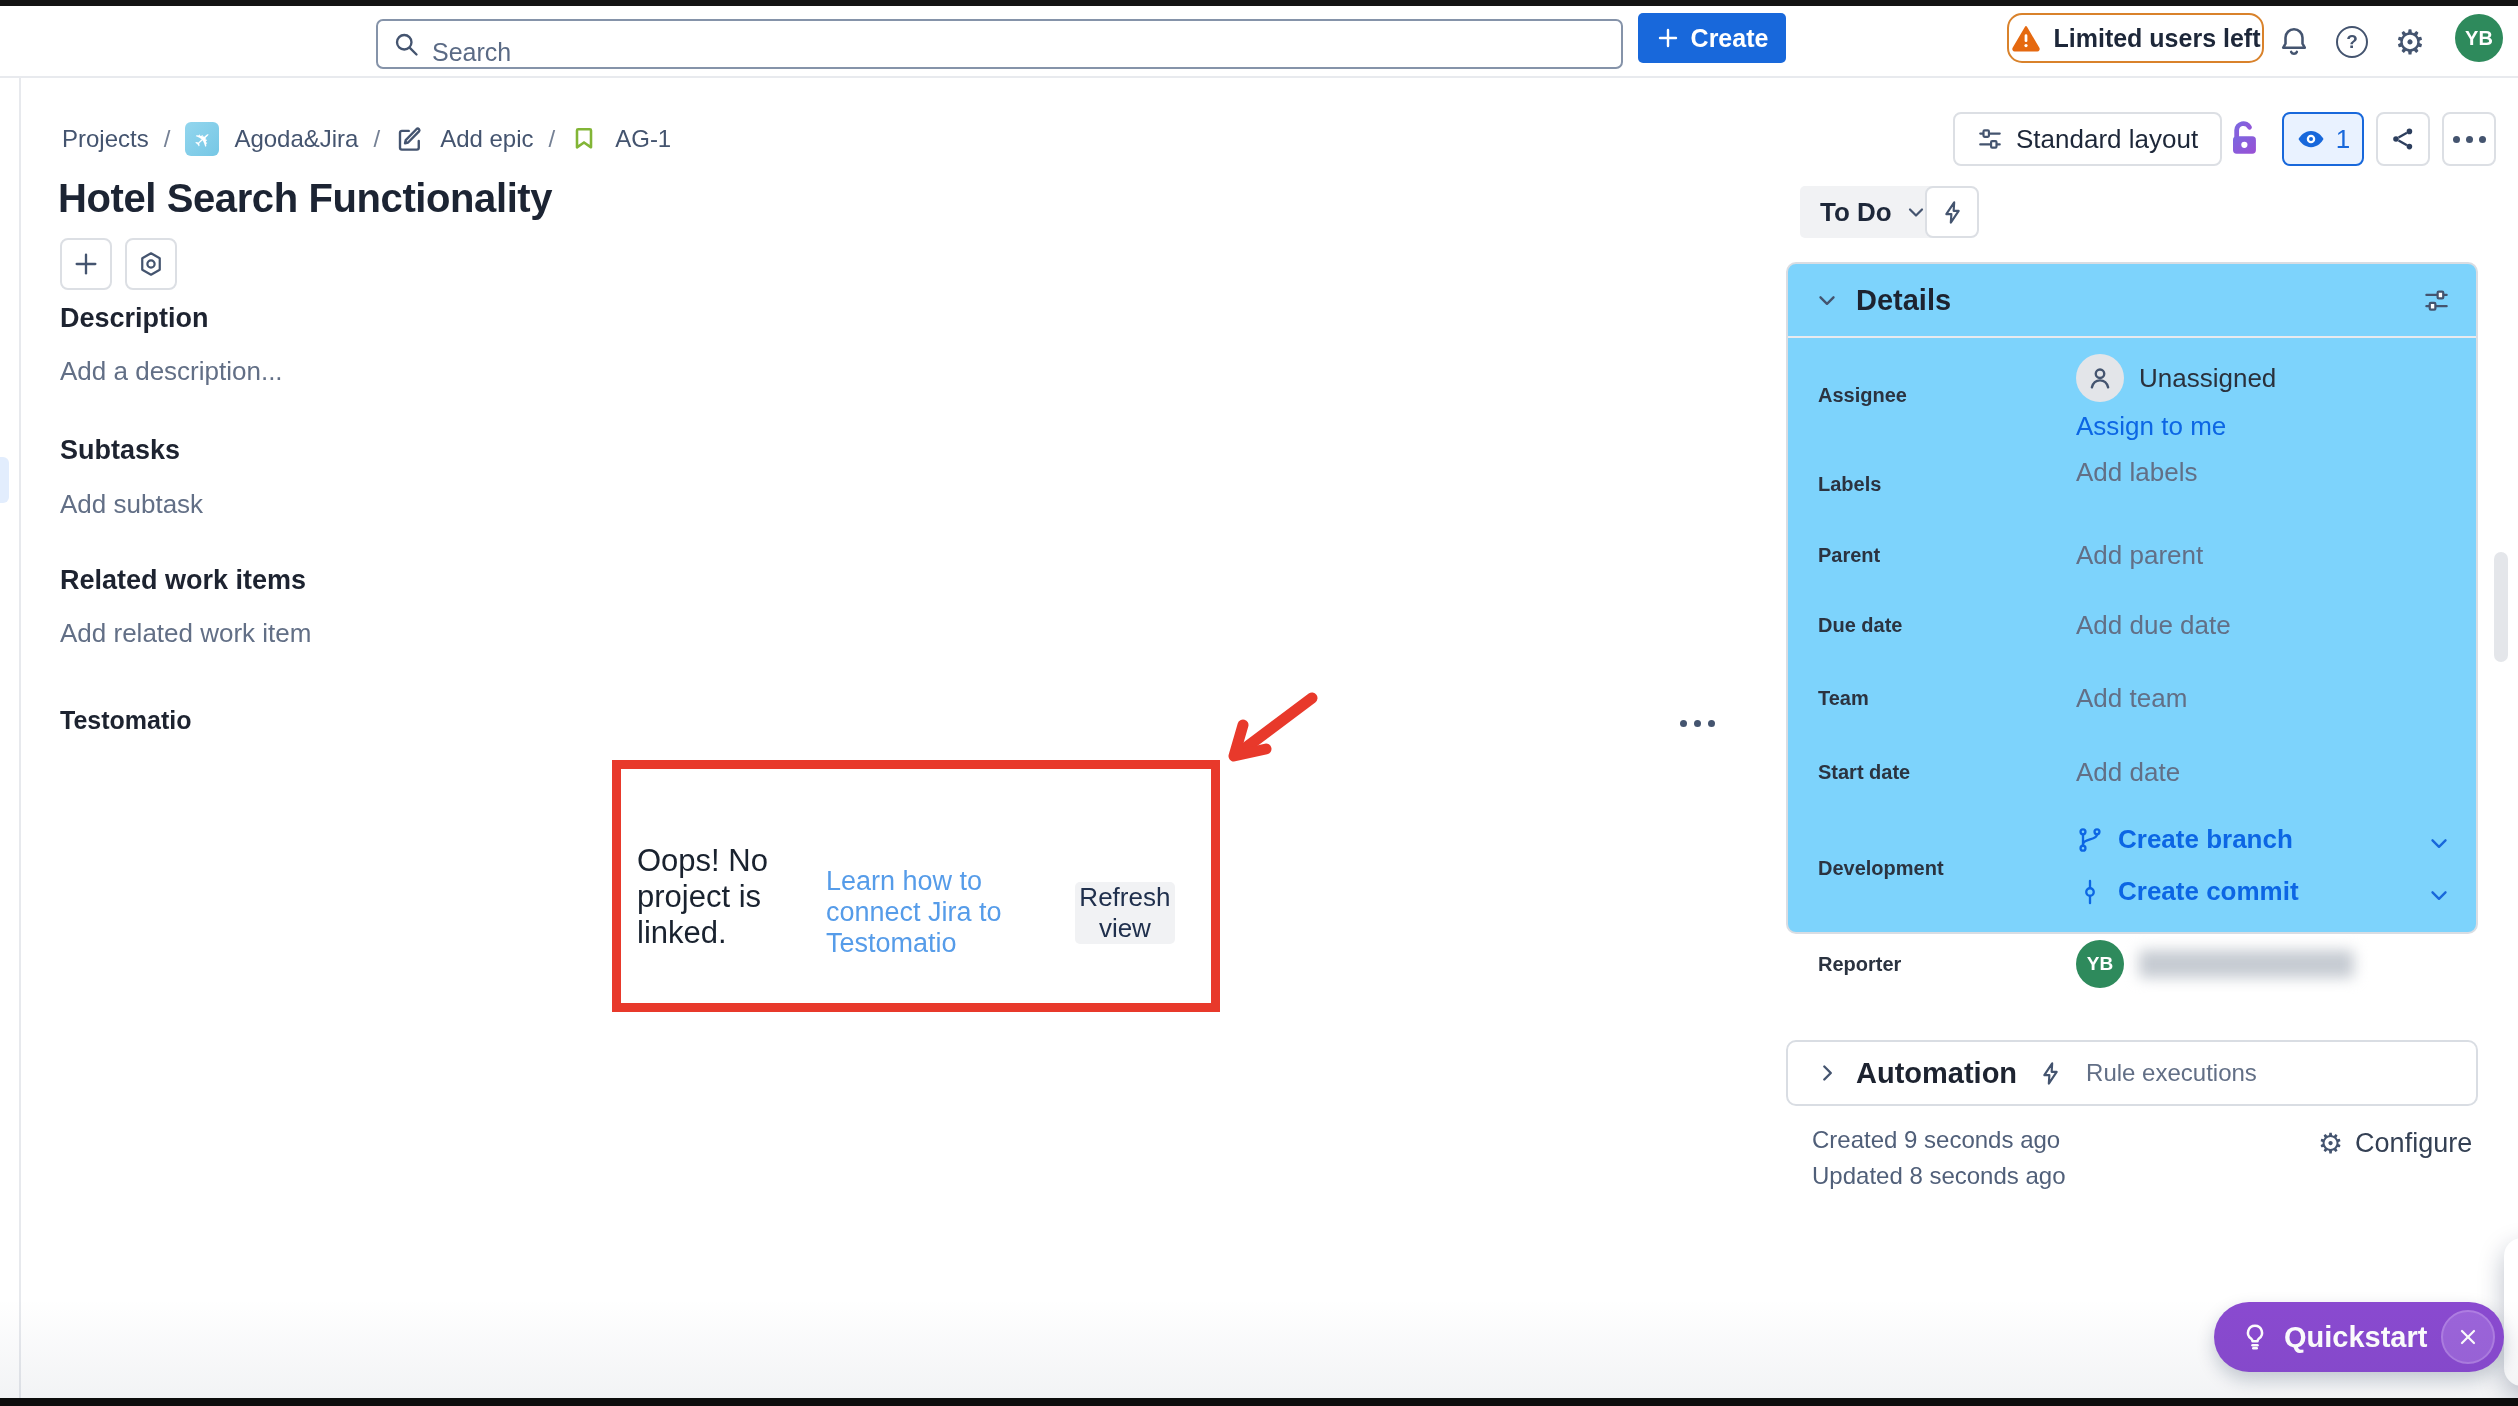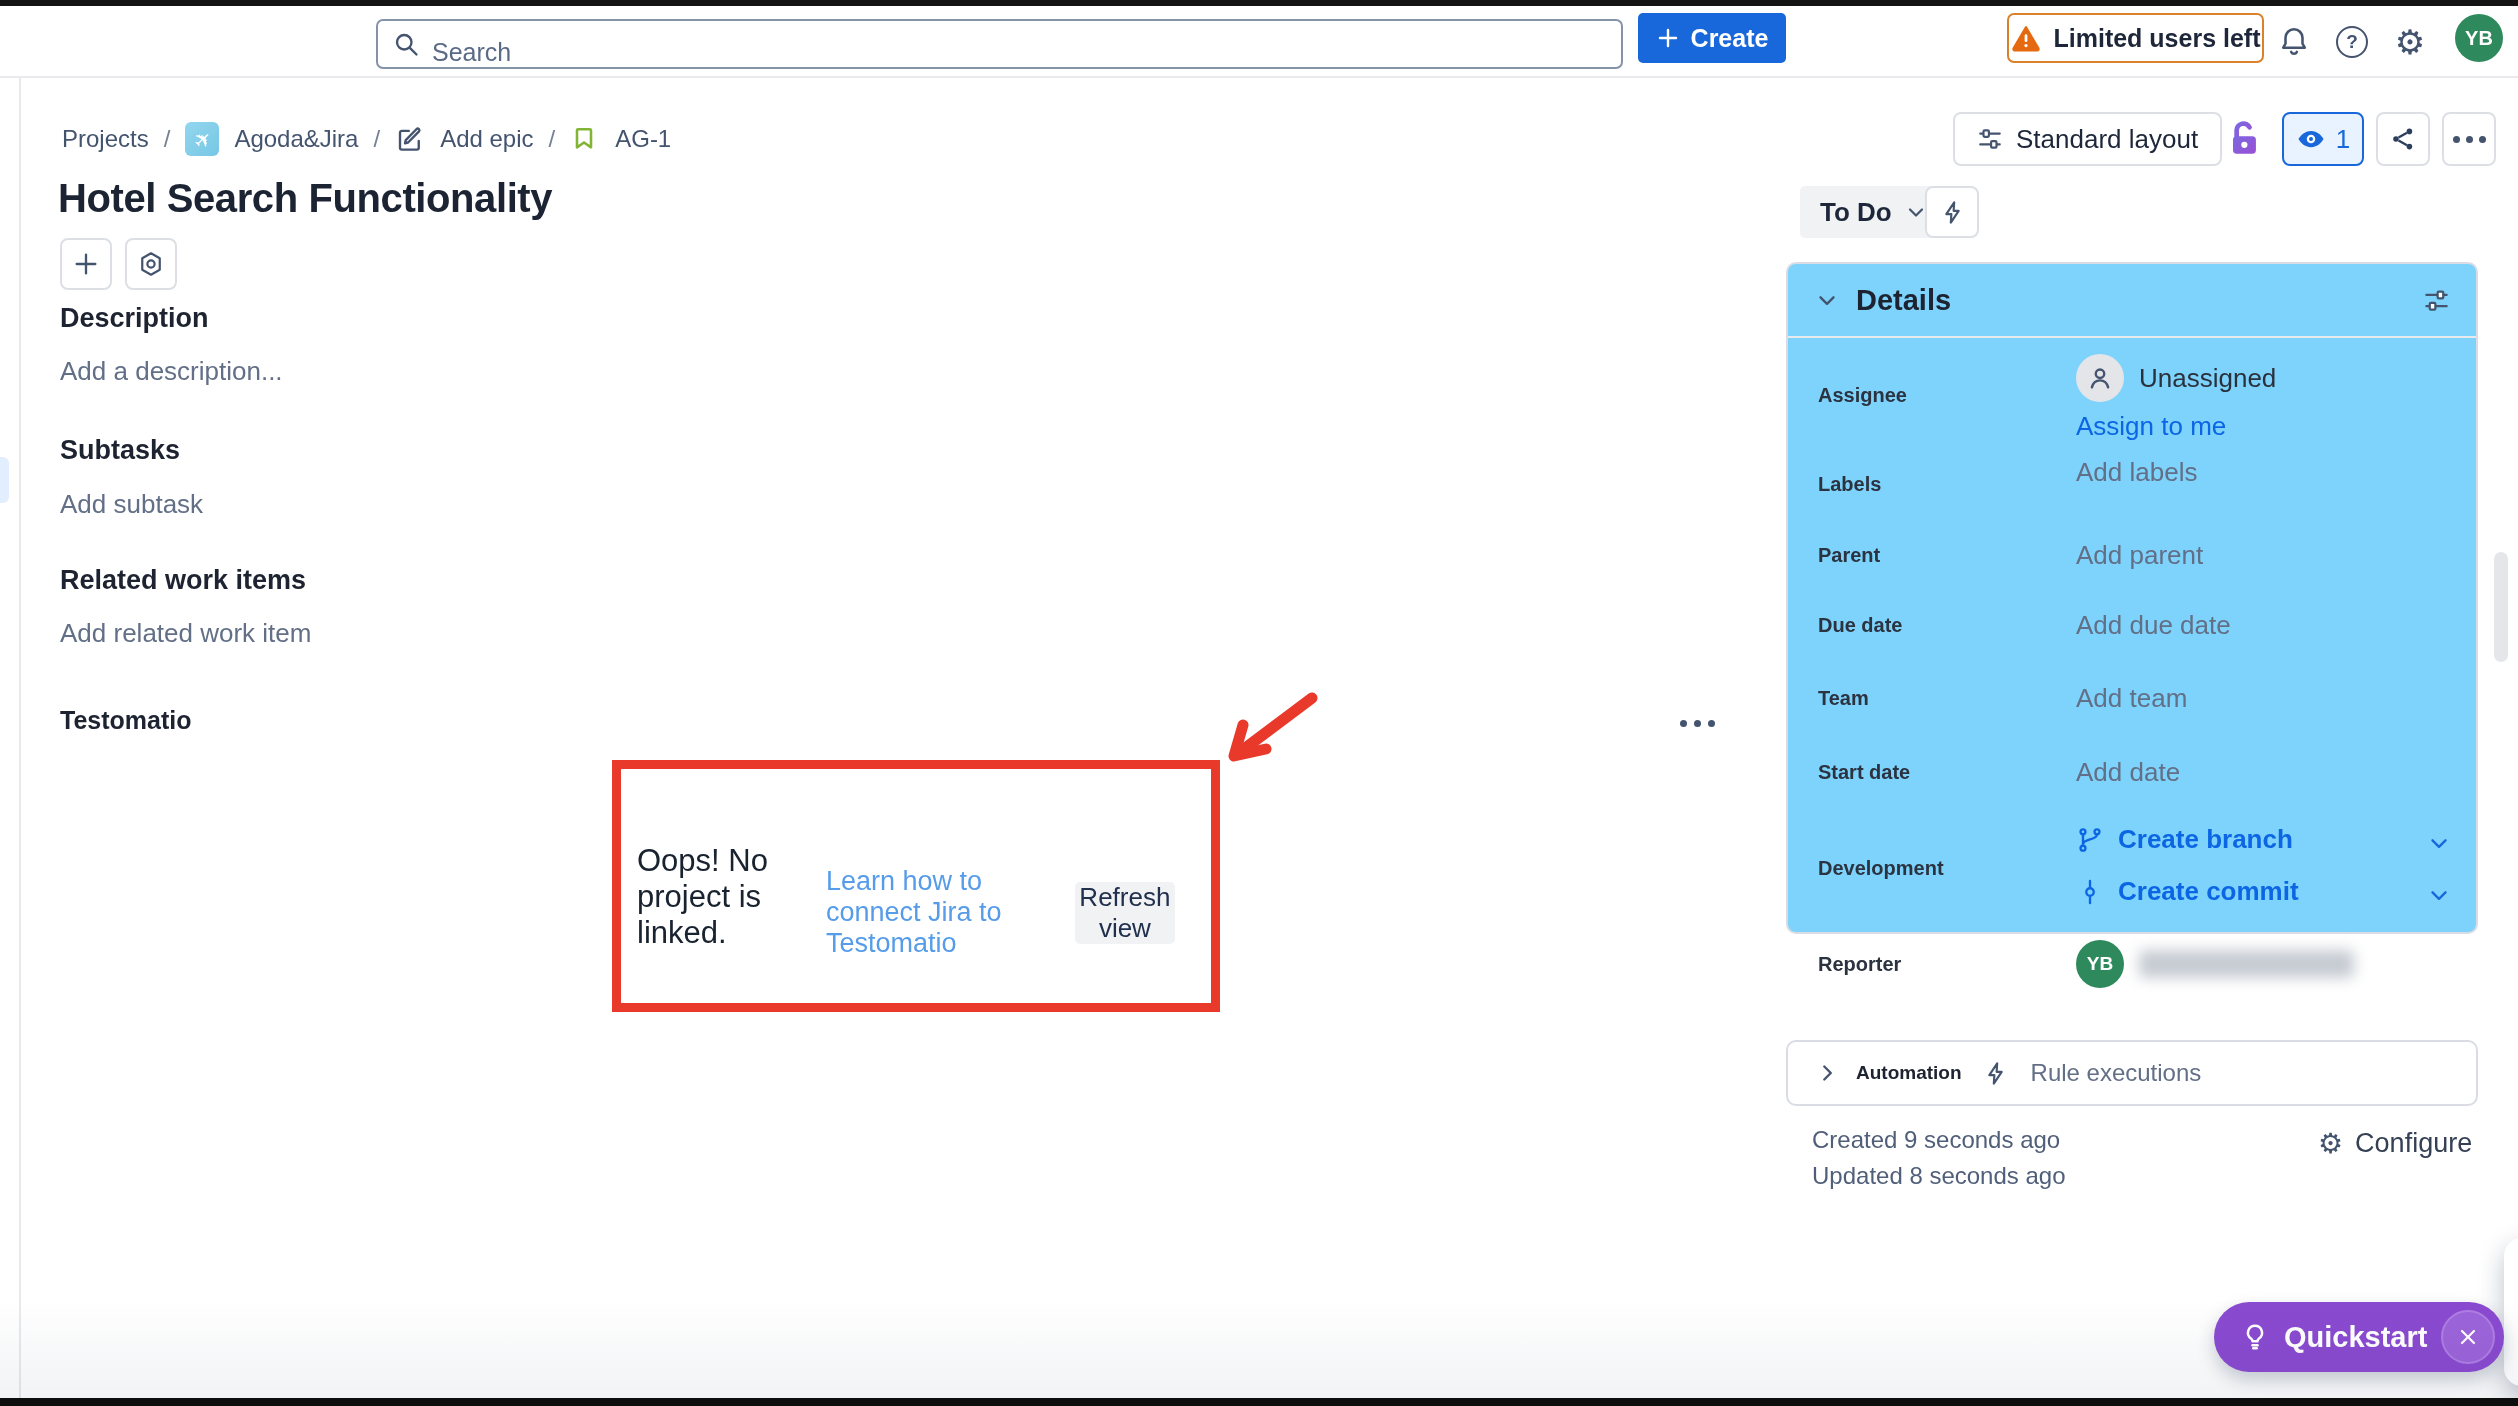--- a/index.html
+++ b/index.html
@@ -13,21 +13,21 @@
   .chrome-bottom { left:0; bottom:0; width:100%; height:8px; background:#0d0d0d; }
   .vignette { left:0; bottom:8px; width:100%; height:100px; background:linear-gradient(to bottom, rgba(23,43,77,0), rgba(23,43,77,0.055)); pointer-events:none; }
 
   
   .topbar { left:0; top:6px; width:100%; height:72px; background:#fff; border-bottom:2px solid #E8EAEE; }
   .search-wrap { position:absolute; left:376px; top:13px; width:1247px; height:50px; }
   .search-input { width:100%; height:100%; border:2px solid #8593A9; border-radius:7px; padding:16px 18px 0 54px; font-size:25px; font-family:inherit; color:#2A313C; outline:none; background:#fff; }
   .search-input::placeholder { color:#5A6A85; opacity:1; }
   .search-icon { position:absolute; left:16px; top:11px; width:28px; height:28px; color:#44546F; }
   .create-btn { left:1638px; top:13px; width:148px; height:50px; background:#1868DB; border:none; border-radius:5px; color:#fff; font-size:25px; font-weight:700; font-family:inherit; display:flex; align-items:center; justify-content:center; gap:11px; cursor:pointer; }
-  .limited-btn { left:2007px; top:13px; width:257px; height:50px; background:#fff; border:2px solid #D9822B; border-radius:7px; display:flex; align-items:center; justify-content:center; gap:13px; font-size:25px; font-weight:600; color:#1D2739; cursor:pointer; }
+  .limited-btn { left:2007px; top:13px; width:257px; height:50px; background:#fff; border:2px solid #D9822B; border-radius:15px; display:flex; align-items:center; justify-content:center; gap:13px; font-size:25px; font-weight:600; color:#1D2739; cursor:pointer; }
   .top-icon-btn { top:20px; width:44px; height:44px; display:flex; align-items:center; justify-content:center; color:#44546F; background:none; border:none; cursor:pointer; }
   .bell-pos { left:2272px; } .help-pos { left:2330px; } .gear-pos { left:2388px; }
   .gear-glyph { font-size:34px; line-height:1; color:#44546F; }
   .help-circle { width:32px; height:32px; border:2.6px solid #44546F; border-radius:50%; display:flex; align-items:center; justify-content:center; font-size:19px; font-weight:700; color:#44546F; }
   .avatar { left:2455px; top:14px; width:48px; height:48px; border-radius:50%; background:#2E8A5C; color:#fff; font-size:20px; font-weight:700; display:flex; align-items:center; justify-content:center; cursor:pointer; }
 
   
   .left-rail { left:0; top:78px; height:1320px; width:21px; border-right:2px solid #E7E9ED; background:#fff; }
   .rail-tab { left:0; top:457px; width:9px; height:46px; background:#E2EDFD; border-radius:0 6px 6px 0; }
 
@@ -83,21 +83,21 @@
   .assignee-avatar { width:48px; height:48px; border-radius:50%; background:#E3E5E9; display:flex; align-items:center; justify-content:center; color:#44546F; }
   .dval-name { font-size:26px; color:#2A313C; }
   .dlink { position:absolute; left:288px; font-size:26px; font-weight:500; color:#0C66E4; line-height:36px; cursor:pointer; }
   .dev-link { display:flex; align-items:center; gap:14px; font-size:26px; font-weight:600; color:#0C66E4; cursor:pointer; }
   .dev-chev { position:absolute; right:24px; color:#1868DB; cursor:pointer; width:26px; height:26px; }
   .rep-avatar { width:48px; height:48px; border-radius:50%; background:#2E8A5C; color:#fff; font-size:19px; font-weight:700; display:flex; align-items:center; justify-content:center; }
   .rep-blur { width:215px; height:28px; border-radius:4px; background:#C6CBD2; filter:blur(7px); }
 
   
   .auto-card { left:1786px; top:1040px; width:692px; height:66px; border:2px solid #D9DDE3; border-radius:10px; background:#fff; display:flex; align-items:center; padding:0 26px; }
-  .auto-title { font-size:19px; font-weight:700; color:#1D2330; margin-left:16px; cursor:pointer; }
+  .auto-title { font-size:29px; font-weight:700; color:#1D2330; margin-left:16px; cursor:pointer; }
   .auto-sub { font-size:24px; color:#626F86; margin-left:22px; cursor:pointer; }
 
   .meta-created { left:1812px; top:1126px; font-size:24px; color:#505F79; }
   .meta-updated { left:1812px; top:1162px; font-size:24px; color:#505F79; }
   .configure-btn { left:2318px; top:1128px; display:flex; align-items:center; gap:12px; background:none; border:none; font-family:inherit; font-size:27px; font-weight:500; color:#344054; cursor:pointer; }
 
   
   .qs-backcard { left:2504px; top:1238px; width:60px; height:148px; background:#fff; border-radius:18px 0 0 18px; box-shadow:0 10px 26px rgba(9,30,66,0.28); }
   .quickstart { left:2214px; top:1302px; height:70px; border-radius:35px; background:#8A4AD0; display:flex; align-items:center; gap:14px; padding:0 9px 0 26px; border:none; cursor:pointer; box-shadow:0 8px 18px rgba(9,30,66,0.22); }
   .qs-label { color:#fff; font-size:29px; font-weight:700; }

